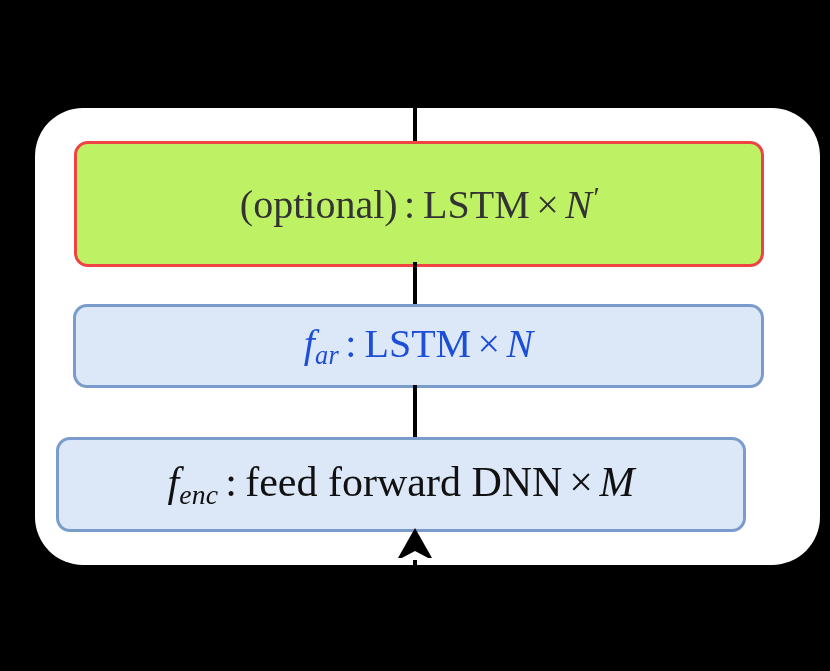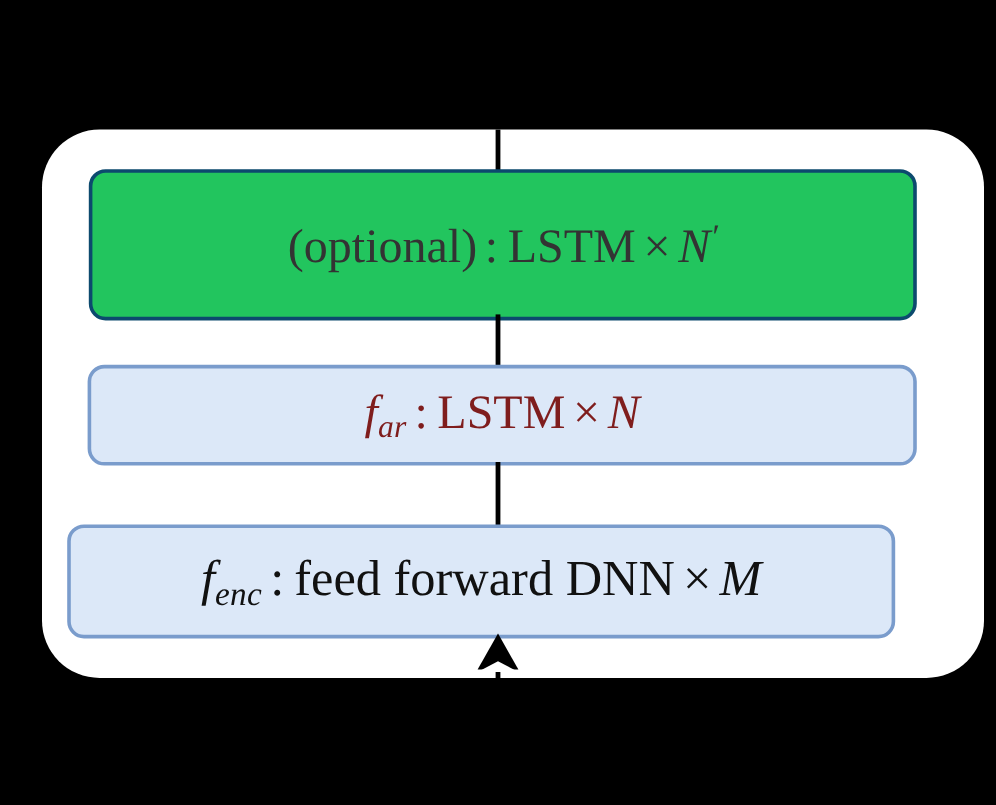--- a/index.html
+++ b/index.html
@@ -77,33 +77,33 @@
     align-items: center;
     justify-content: center;
     border-radius: 14px;
     white-space: nowrap;
   }
   .block-optional {
     left: 74px;
     top: 141px;
     width: 690px;
     height: 126px;
-    background: #22c55e;
-    border: 3px solid #0c4a6e;
+    background: #bef264;
+    border: 3px solid #ef4444;
     color: #333333;
     font-size: 40px;
   }
   .block-ar {
     left: 73px;
     top: 304px;
     width: 691px;
     height: 84px;
     background: #dce8f8;
     border: 3px solid #7a9ccc;
-    color: #7f1d1d;
+    color: #1d4ed8;
     font-size: 40px;
   }
   .block-enc {
     left: 56px;
     top: 437px;
     width: 690px;
     height: 95px;
     background: #dce8f8;
     border: 3px solid #7a9ccc;
     color: #111111;

